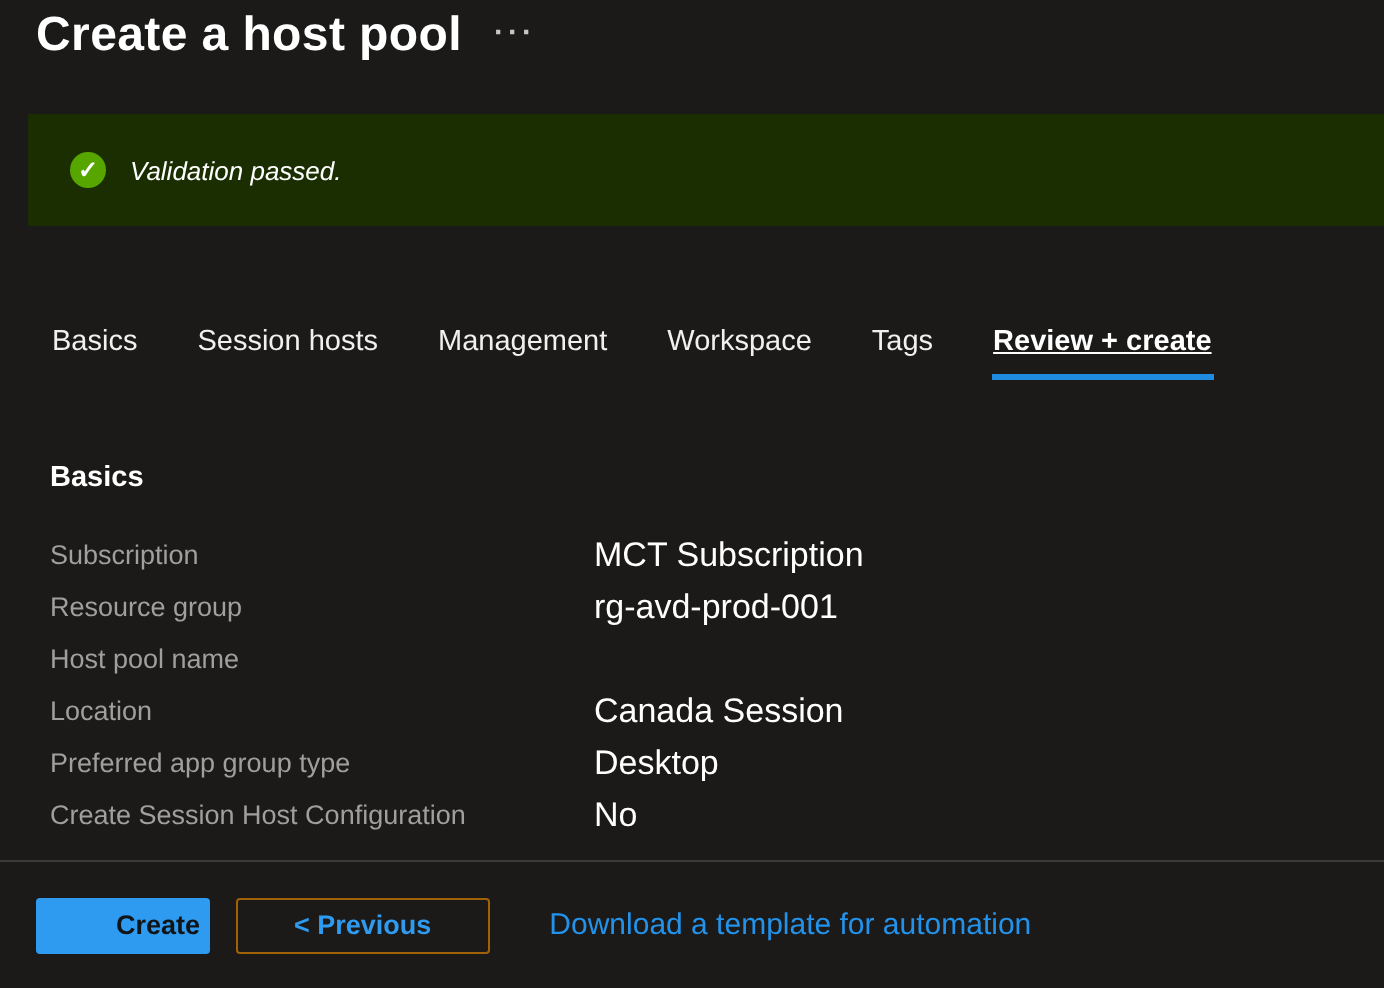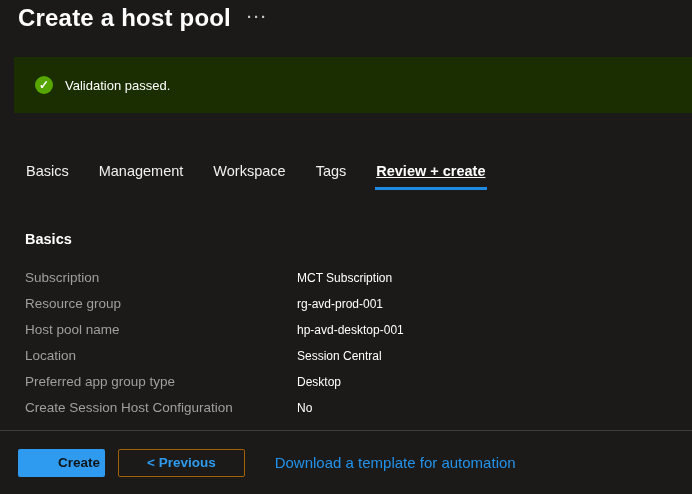--- a/index.html
+++ b/index.html
@@ -59,20 +59,21 @@
     font-size: 12px;
     font-weight: 700;
     margin-left: 21px;
     flex: none;
     line-height: 1;
   }
   .banner-text {
     margin-left: 12px;
     font-size: 13px;
     color: #ffffff;
+    font-style: italic;
   }
   
   .tabs {
     position: absolute;
     top: 163px; left: 25px;
     display: flex;
     gap: 28px;
   }
   .tab {
     font-size: 14.5px;
@@ -110,21 +111,21 @@
   }
   .row .label {
     width: 272px;
     flex: none;
     color: #a19f9d;
     font-size: 13.5px;
     line-height: 16px;
   }
   .row .value {
     color: #ffffff;
-    font-size: 12px;
+    font-size: 17px;
     line-height: 16px;
   }
   
   .footer {
     position: absolute;
     top: 430px; left: 0; right: 0; bottom: 0;
     border-top: 1px solid #3d3c3a;
     background: var(--page_bg, #1b1a19);
     display: flex;
     align-items: center;
@@ -172,44 +173,44 @@
     <span class="more">···</span>
   </div>
 
   <div class="banner">
     <span class="check-circle">✓</span>
     <span class="banner-text">Validation passed.</span>
   </div>
 
   <nav class="tabs">
     <div class="tab">Basics</div>
+    <div class="tab">Session hosts</div>
     <div class="tab">Management</div>
     <div class="tab">Workspace</div>
     <div class="tab">Tags</div>
     <div class="tab active">Review + create</div>
   </nav>
 
   <main class="content">
     <h2>Basics</h2>
     <div class="rows">
       <div class="row">
         <div class="label">Subscription</div>
         <div class="value">MCT Subscription</div>
       </div>
       <div class="row">
         <div class="label">Resource group</div>
         <div class="value">rg-avd-prod-001</div>
       </div>
       <div class="row">
         <div class="label">Host pool name</div>
-        <div class="value">hp-avd-desktop-001</div>
       </div>
       <div class="row">
         <div class="label">Location</div>
-        <div class="value">Session Central</div>
+        <div class="value">Canada Session</div>
       </div>
       <div class="row">
         <div class="label">Preferred app group type</div>
         <div class="value">Desktop</div>
       </div>
       <div class="row">
         <div class="label">Create Session Host Configuration</div>
         <div class="value">No</div>
       </div>
     </div>

